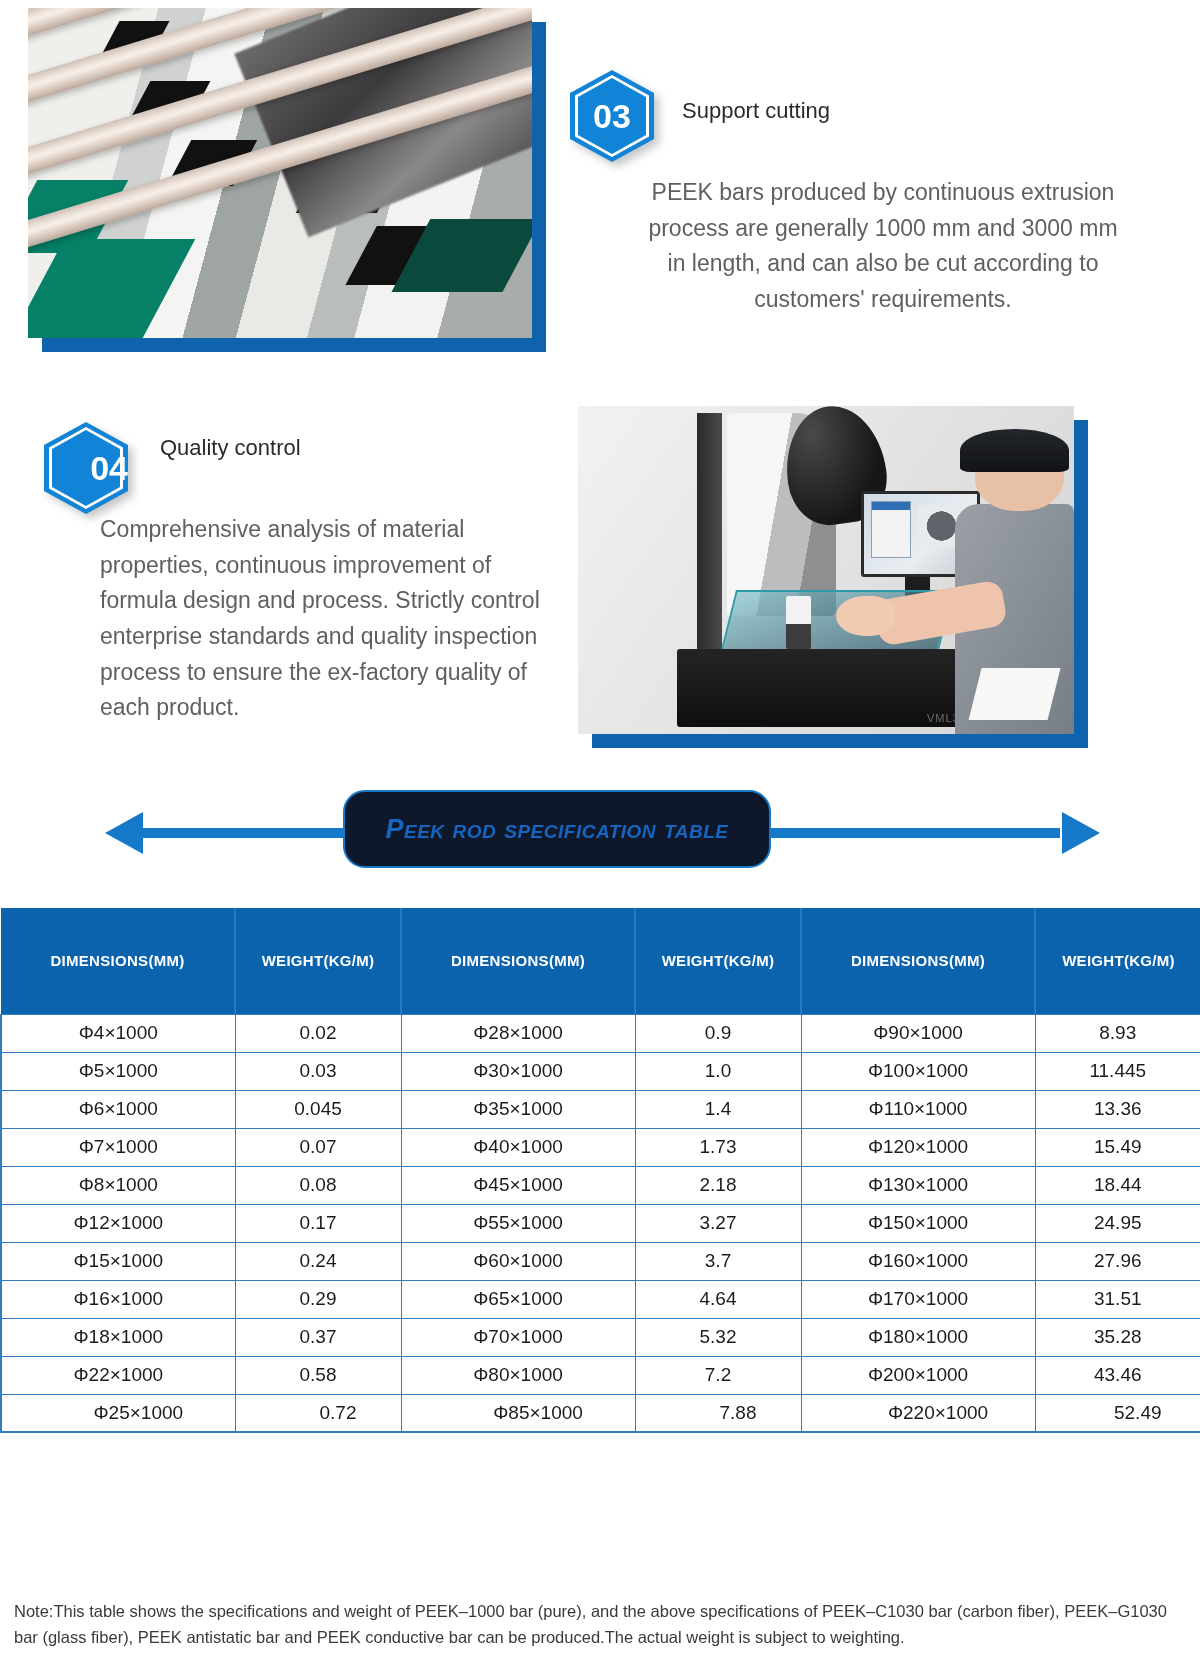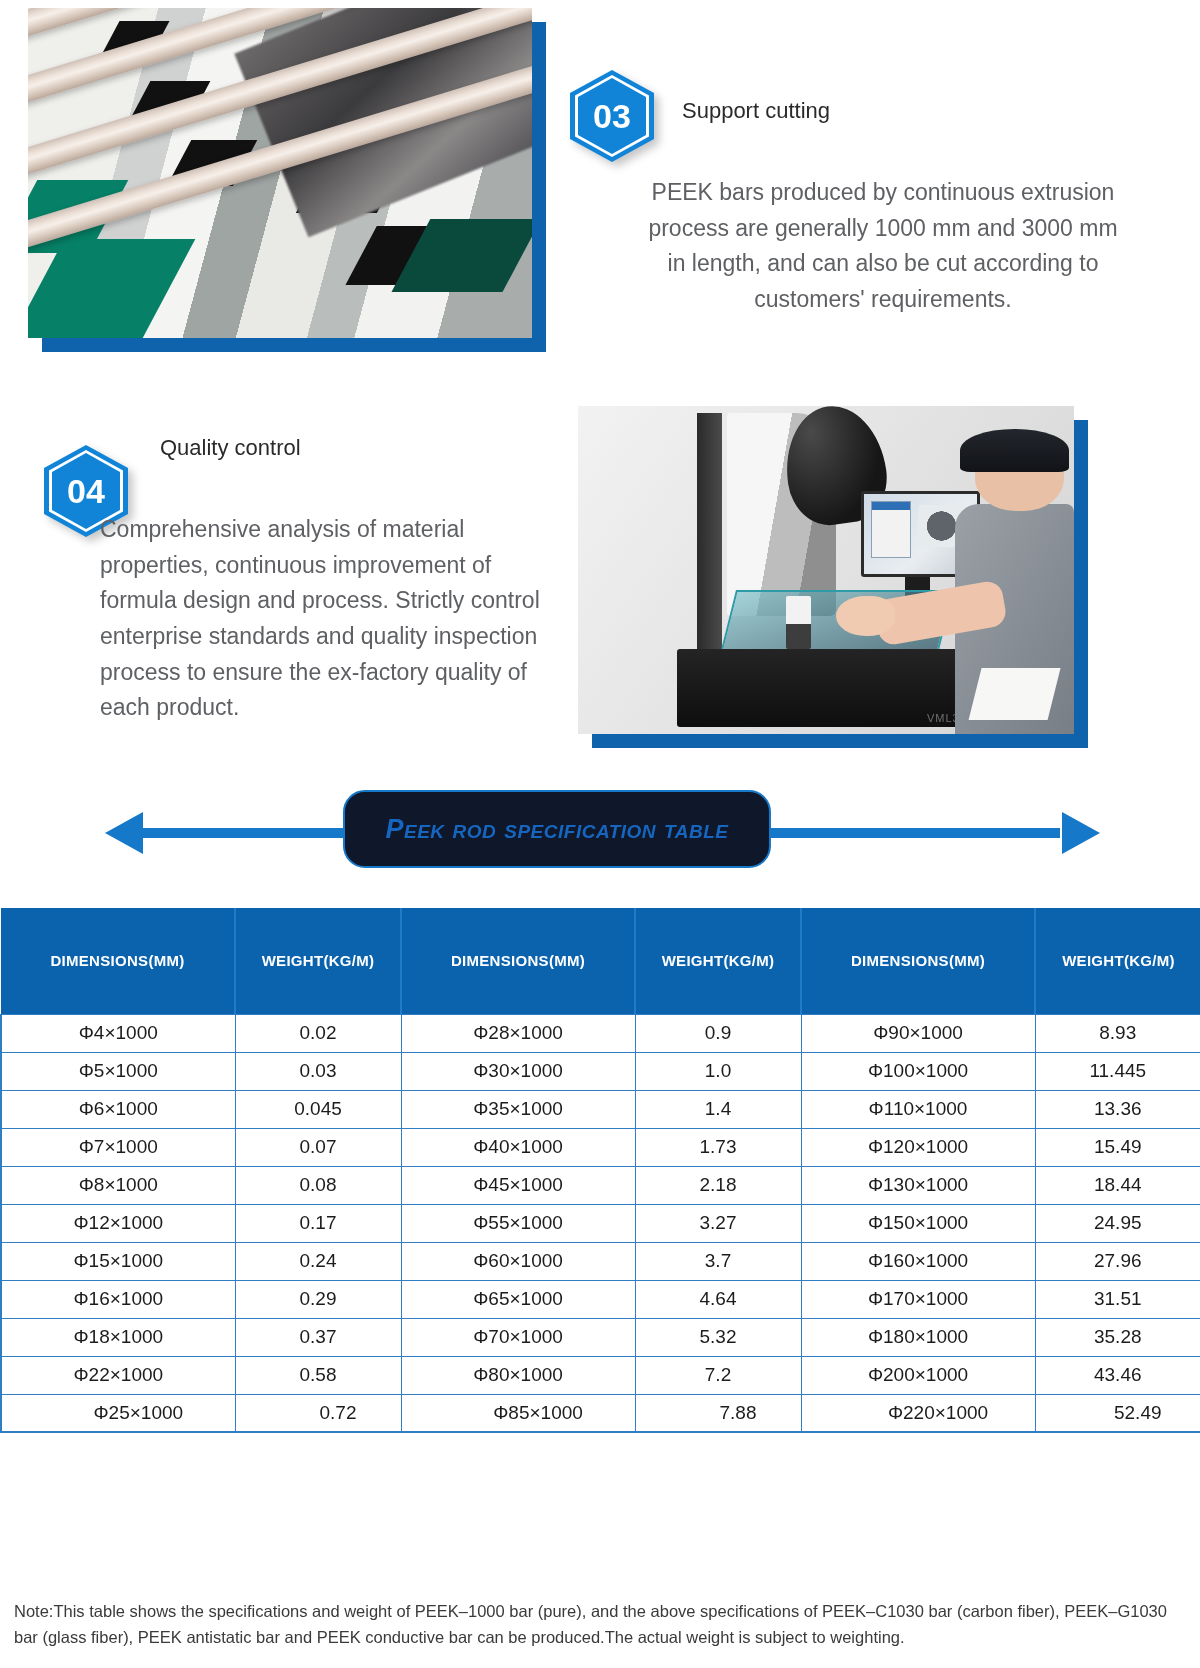--- a/index.html
+++ b/index.html
@@ -286,21 +286,21 @@
       <span class="hex-num">03</span>
     </div>
 
     <div class="step-title" style="left:682px;top:98px;">Support cutting</div>
 
     <div class="step-body" style="left:648px;top:175px;width:470px;text-align:center;">PEEK bars produced by continuous extrusion process are generally 1000 mm and 3000 mm in length, and can also be cut according to customers' requirements.</div>
   </div>
 
   <div>
 
-    <div class="step-badge" style="left:44px;top:445px;">
+    <div class="step-badge" style="left:44px;top:422px;justify-content:flex-end;">
       <span class="hex-outer"></span>
       <span class="hex-inner"></span>
       <span class="hex-core"></span>
       <span class="hex-num">04</span>
     </div>
 
     <div class="step-title" style="left:160px;top:435px;">Quality control</div>
 
     <div class="step-body" style="left:100px;top:512px;width:470px;">Comprehensive analysis of material properties, continuous improvement of formula design and process. Strictly control enterprise standards and quality inspection process to ensure the ex-factory quality of each product.</div>
 

